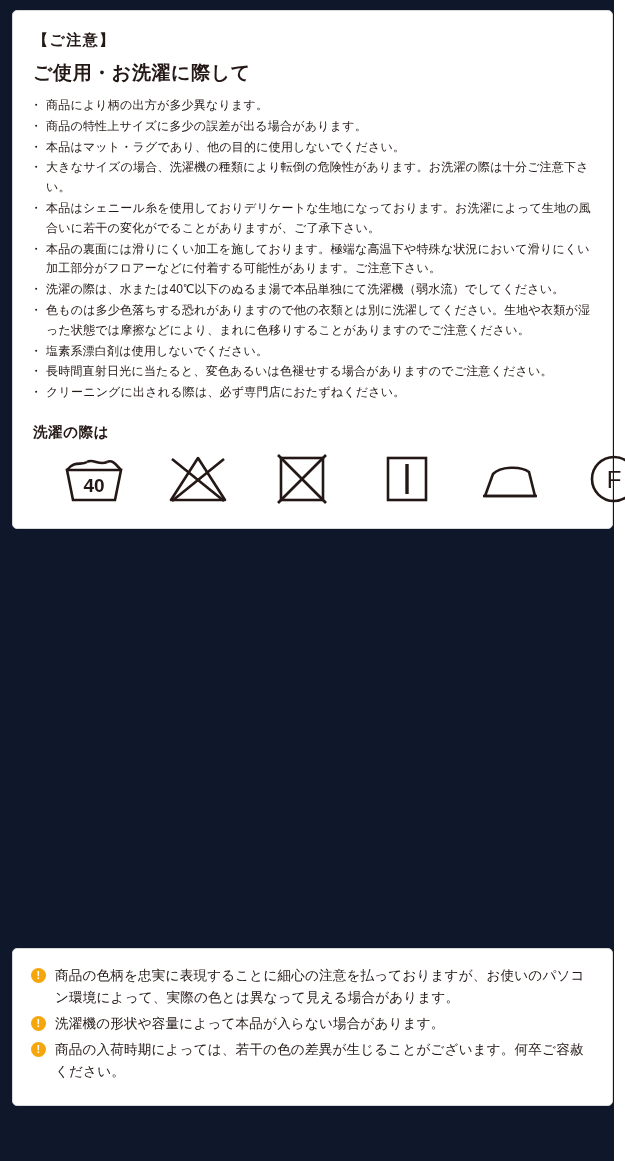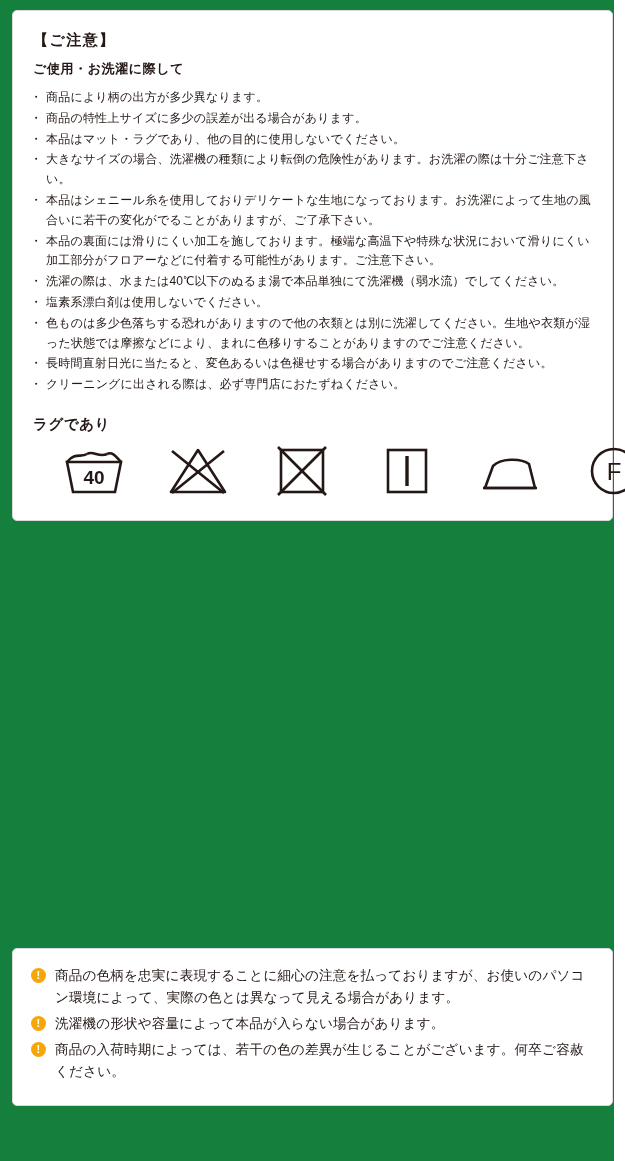--- a/index.html
+++ b/index.html
@@ -12,21 +12,21 @@
     min-height: 1161px;
     font-family: "Liberation Sans", sans-serif;
     color: #231815;
     -webkit-font-smoothing: antialiased;
   }
   .page {
     width: 614px;
     min-height: 1161px;
     position: relative;
     box-sizing: border-box;
-    background: #15803d;
+    background: #0f172a;
   }
 
   
   .caution-box {
     position: absolute;
     left: 12px;
     top: 10px;
     width: 601px;
     box-sizing: border-box;
     border: 1px solid #d9d9d9;
@@ -35,21 +35,21 @@
     padding: 16px 18px 22px 18px;
   }
   .headline {
     font-size: 15px;
     font-weight: bold;
     letter-spacing: 1.5px;
     margin: 4px 0 10px 2px;
     color: #231815;
   }
   .subhead {
-    font-size: 13px;
+    font-size: 19px;
     font-weight: bold;
     letter-spacing: 0.6px;
     margin: 0 0 10px 2px;
     color: #231815;
   }
   ul.notes {
     list-style: none;
     margin: 0;
     padding: 0;
   }
@@ -146,27 +146,27 @@
     <div class="subhead">ご使用・お洗濯に際して</div>
 
     <ul class="notes">
       <li>商品により柄の出方が多少異なります。</li>
       <li>商品の特性上サイズに多少の誤差が出る場合があります。</li>
       <li>本品はマット・ラグであり、他の目的に使用しないでください。</li>
       <li>大きなサイズの場合、洗濯機の種類により転倒の危険性があります。お洗濯の際は十分ご注意下さい。</li>
       <li>本品はシェニール糸を使用しておりデリケートな生地になっております。お洗濯によって生地の風合いに若干の変化がでることがありますが、ご了承下さい。</li>
       <li>本品の裏面には滑りにくい加工を施しております。極端な高温下や特殊な状況において滑りにくい加工部分がフロアーなどに付着する可能性があります。ご注意下さい。</li>
       <li>洗濯の際は、水または40℃以下のぬるま湯で本品単独にて洗濯機（弱水流）でしてください。</li>
+      <li>色ものは多少色落ちする恐れがありますので他の衣類とは別に洗濯してください。生地や衣類が湿った状態では摩擦などにより、まれに色移りすることがありますのでご注意ください。</li>
       <li>塩素系漂白剤は使用しないでください。</li>
-      <li>色ものは多少色落ちする恐れがありますので他の衣類とは別に洗濯してください。生地や衣類が湿った状態では摩擦などにより、まれに色移りすることがありますのでご注意ください。</li>
       <li>長時間直射日光に当たると、変色あるいは色褪せする場合がありますのでご注意ください。</li>
       <li>クリーニングに出される際は、必ず専門店におたずねください。</li>
     </ul>
 
-    <div class="wash-title">ラグであり</div>
+    <div class="wash-title">洗濯の際は</div>
 
     <div class="wash-row">
 
       <div class="wash-icon">
         <svg width="62" height="56" viewBox="0 0 62 56">
           <path d="M4 20 L58 20 L52 50 L10 50 Z" fill="none" stroke="#231815" stroke-width="2.6"></path>
           <path d="M4 20 C12 10, 18 16, 24 12" fill="none" stroke="#231815" stroke-width="2.6"></path>
           <path d="M24 12 C30 8, 36 16, 44 12" fill="none" stroke="#231815" stroke-width="2.6"></path>
           <path d="M44 12 C50 9, 54 16, 58 20" fill="none" stroke="#231815" stroke-width="2.6"></path>
           <text x="31" y="42" font-family="'Liberation Sans', sans-serif" font-size="19" font-weight="bold" text-anchor="middle" fill="#231815">40</text>

